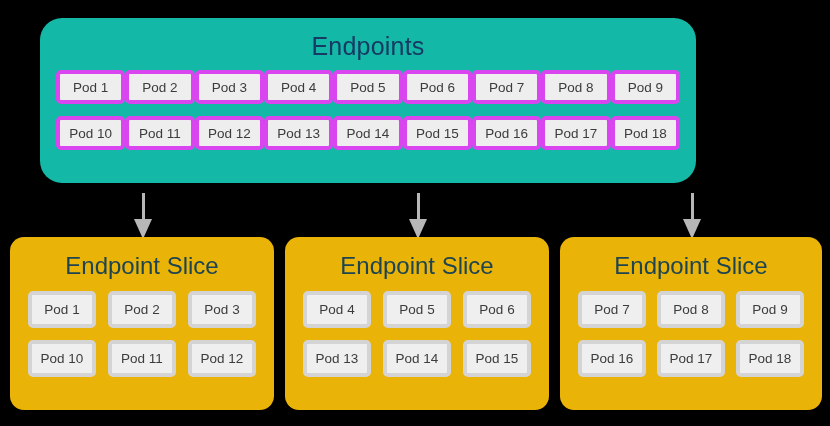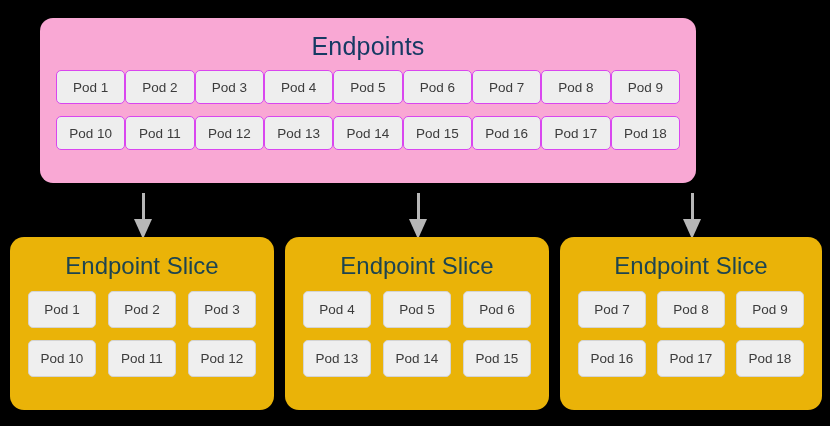--- a/index.html
+++ b/index.html
@@ -23,22 +23,22 @@
     background: #000000;
   }
 
   
   .endpoints-panel {
     position: absolute;
     left: 40px;
     top: 18px;
     width: 656px;
     height: 165px;
-    background: #f9a8d4;
-    border-radius: 13px;
+    background: #14b8a6;
+    border-radius: 22px;
     box-sizing: border-box;
   }
   .endpoints-title {
     position: absolute;
     left: 0;
     top: 16px;
     width: 100%;
     text-align: center;
     font-size: 25px;
     color: #163a63;
@@ -53,21 +53,21 @@
   }
   .endpoints-row {
     display: flex;
     justify-content: space-between;
     margin-bottom: 12px;
   }
   .endpoints-row:last-child { margin-bottom: 0; }
 
   .pod {
     background: #eeeeee;
-    border: 1px solid #d946ef;
+    border: 4px solid #d946ef;
     border-radius: 5px;
     color: #3c3c3c;
     display: flex;
     align-items: center;
     justify-content: center;
     box-sizing: border-box;
     font-size: 13.5px;
   }
   .endpoints-row .pod {
     width: 70px;

